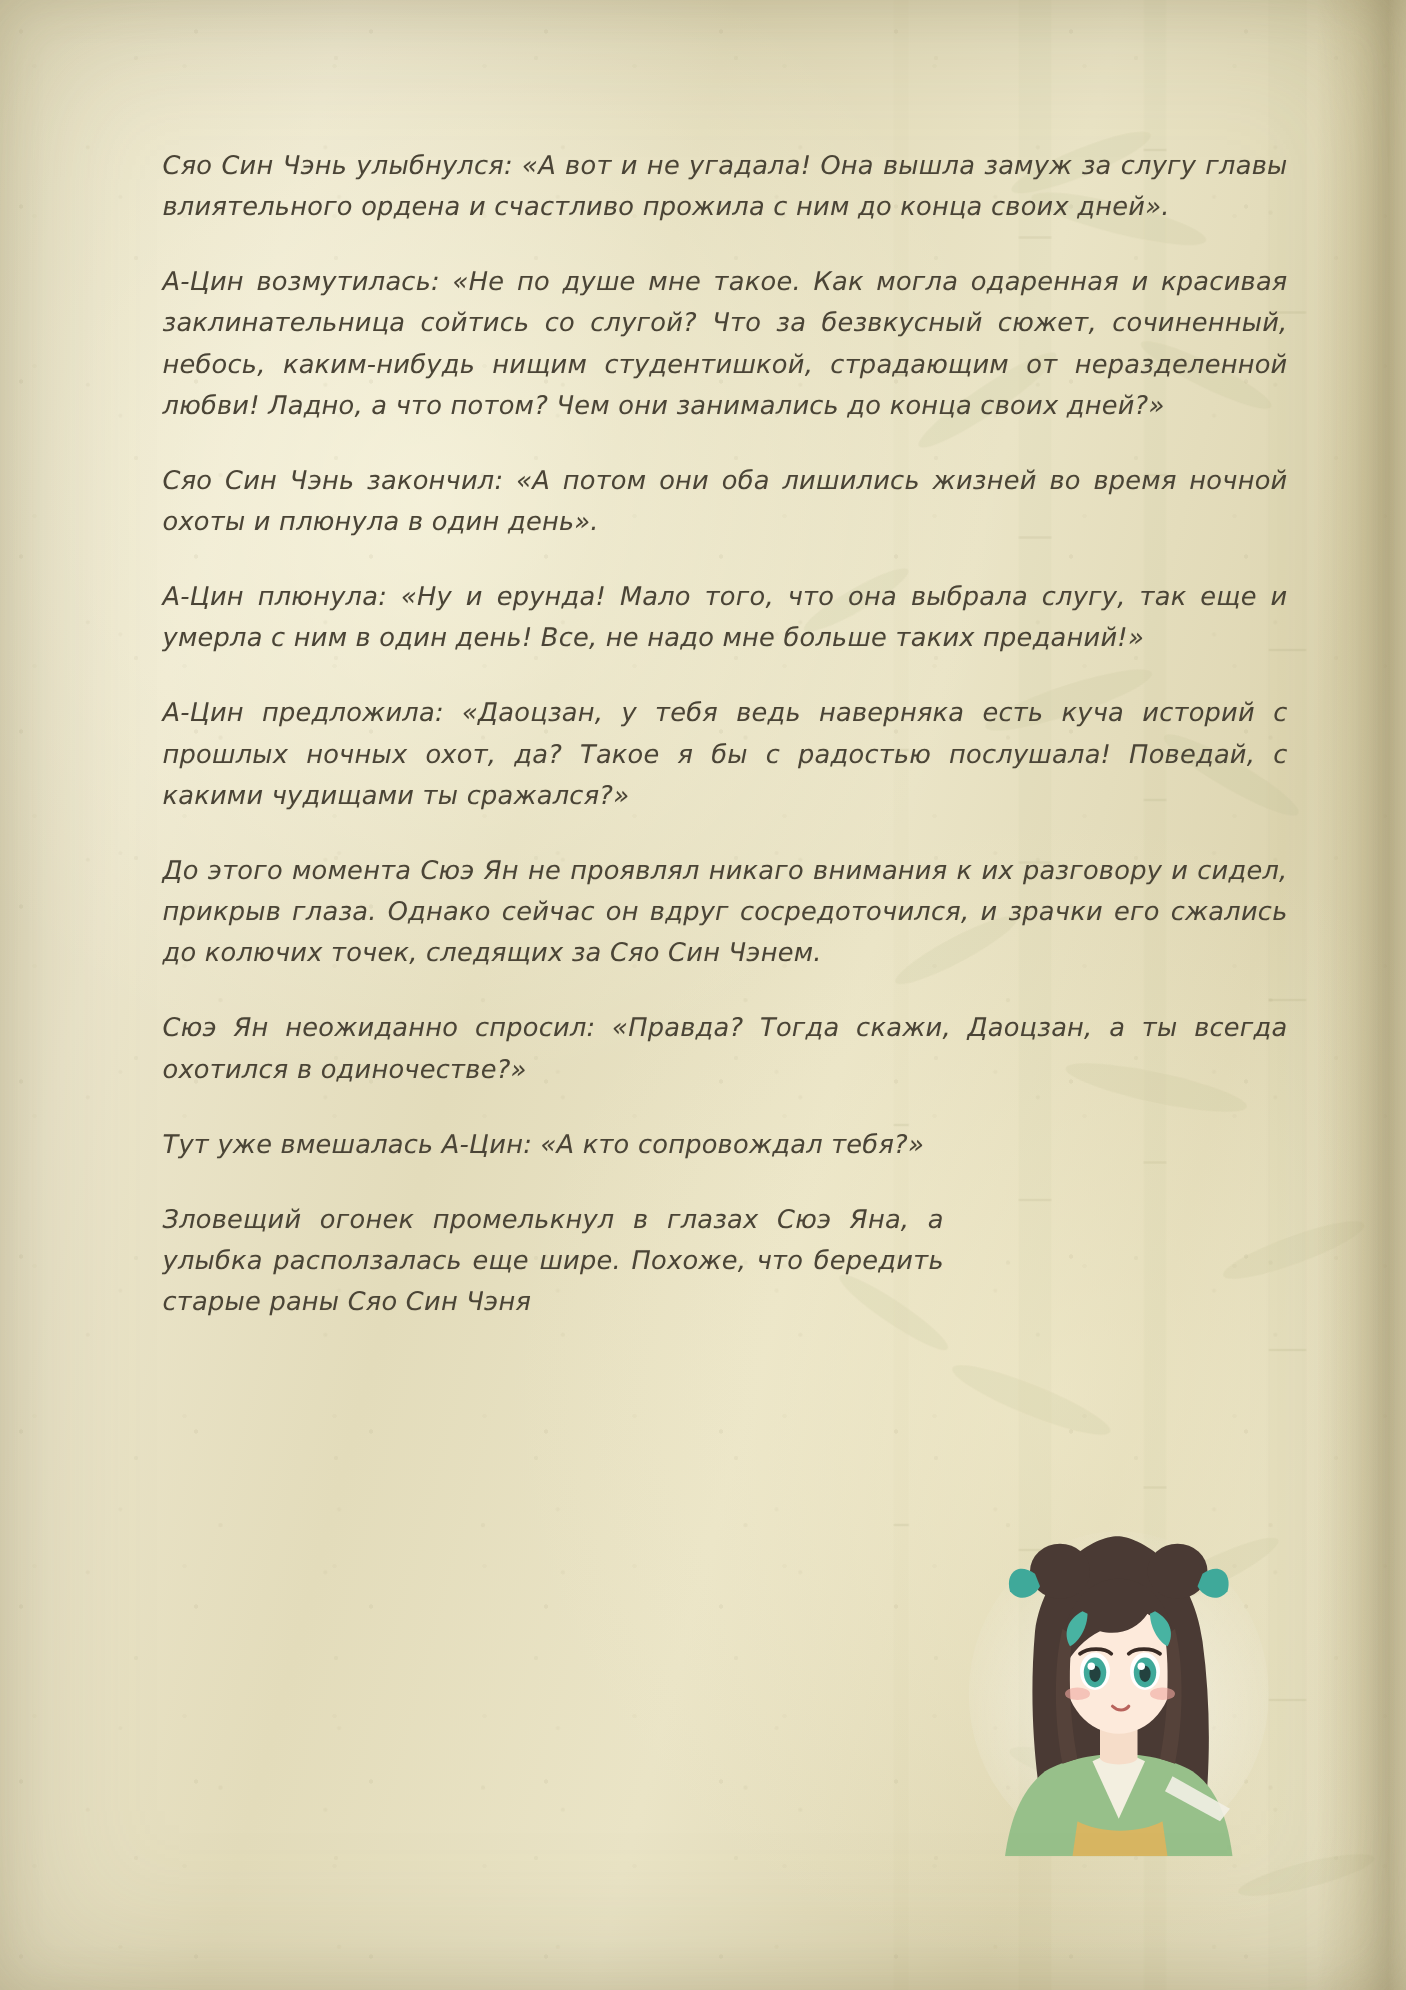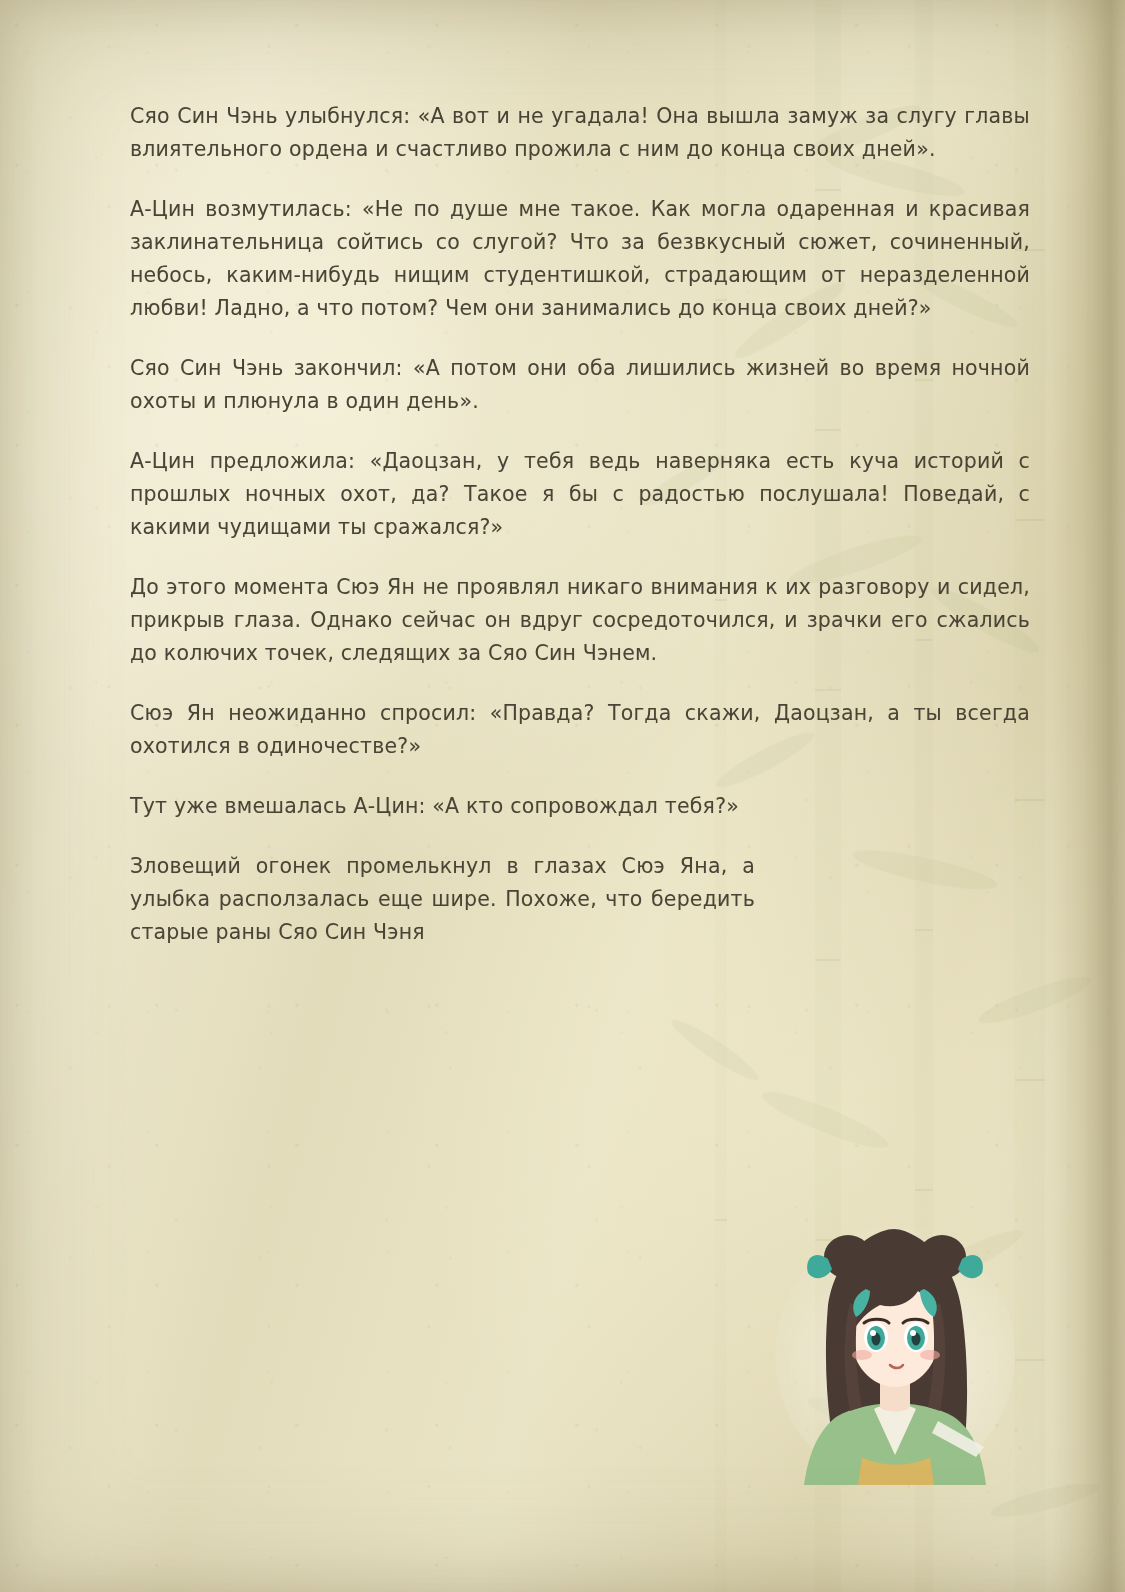--- a/index.html
+++ b/index.html
@@ -70,22 +70,23 @@
     width: 72px;
     height: 100%;
     pointer-events: none;
     background: linear-gradient(to right, rgba(190,178,132,0) 0%, rgba(186,174,128,0.30) 45%, rgba(150,138,96,0.42) 80%, rgba(214,205,168,0.55) 100%);
   }
 
   
   .content {
     position: absolute;
     left: 130px;
-    top: 100px;
+    top: 116px;
     width: 900px;
+    font-style: italic;
   }
   p.para {
     margin: 0 0 27px 0;
     font-family: "DejaVu Sans", sans-serif;
     font-size: 20.5px;
     line-height: 33px;
     color: #4a4436;
     text-align: justify;
     letter-spacing: 0.2px;
     text-shadow: 0 0 1px rgba(90,82,56,0.10);
@@ -163,20 +164,21 @@
     </g>
   </svg>
 
   <div class="grain"></div>
   <div class="edge-strip"></div>
 
   <div class="content">
     <p class="para">Сяо Син Чэнь улыбнулся: «А вот и не угадала! Она вышла замуж за слугу главы влиятельного ордена и счастливо прожила с ним до конца своих дней».</p>
     <p class="para">А-Цин возмутилась: «Не по душе мне такое. Как могла одаренная и красивая заклинательница сойтись со слугой? Что за безвкусный сюжет, сочиненный, небось, каким-нибудь нищим студентишкой, страдающим от неразделенной любви! Ладно, а что потом? Чем они занимались до конца своих дней?»</p>
     <p class="para">Сяо Син Чэнь закончил: «А потом они оба лишились жизней во время ночной охоты и плюнула в один день».</p>
+    <p class="para">А-Цин плюнула: «Ну и ерунда! Мало того, что она выбрала слугу, так еще и умерла с ним в один день! Все, не надо мне больше таких преданий!»</p>
     <p class="para">А-Цин предложила: «Даоцзан, у тебя ведь наверняка есть куча историй с прошлых ночных охот, да? Такое я бы с радостью послушала! Поведай, с какими чудищами ты сражался?»</p>
     <p class="para">До этого момента Сюэ Ян не проявлял никаго внимания к их разговору и сидел, прикрыв глаза. Однако сейчас он вдруг сосредоточился, и зрачки его сжались до колючих точек, следящих за Сяо Син Чэнем.</p>
     <p class="para">Сюэ Ян неожиданно спросил: «Правда? Тогда скажи, Даоцзан, а ты всегда охотился в одиночестве?»</p>
     <p class="para narrow">Тут уже вмешалась А-Цин: «А кто сопровождал тебя?»</p>
     <p class="para narrow">Зловещий огонек промелькнул в глазах Сюэ Яна, а улыбка расползалась еще шире. Похоже, что бередить старые раны Сяо Син Чэня</p>
   </div>
 
   <svg class="character" viewBox="0 0 250 300">
     <defs>
       <radialGradient id="glow" cx="50%" cy="55%" r="60%">

